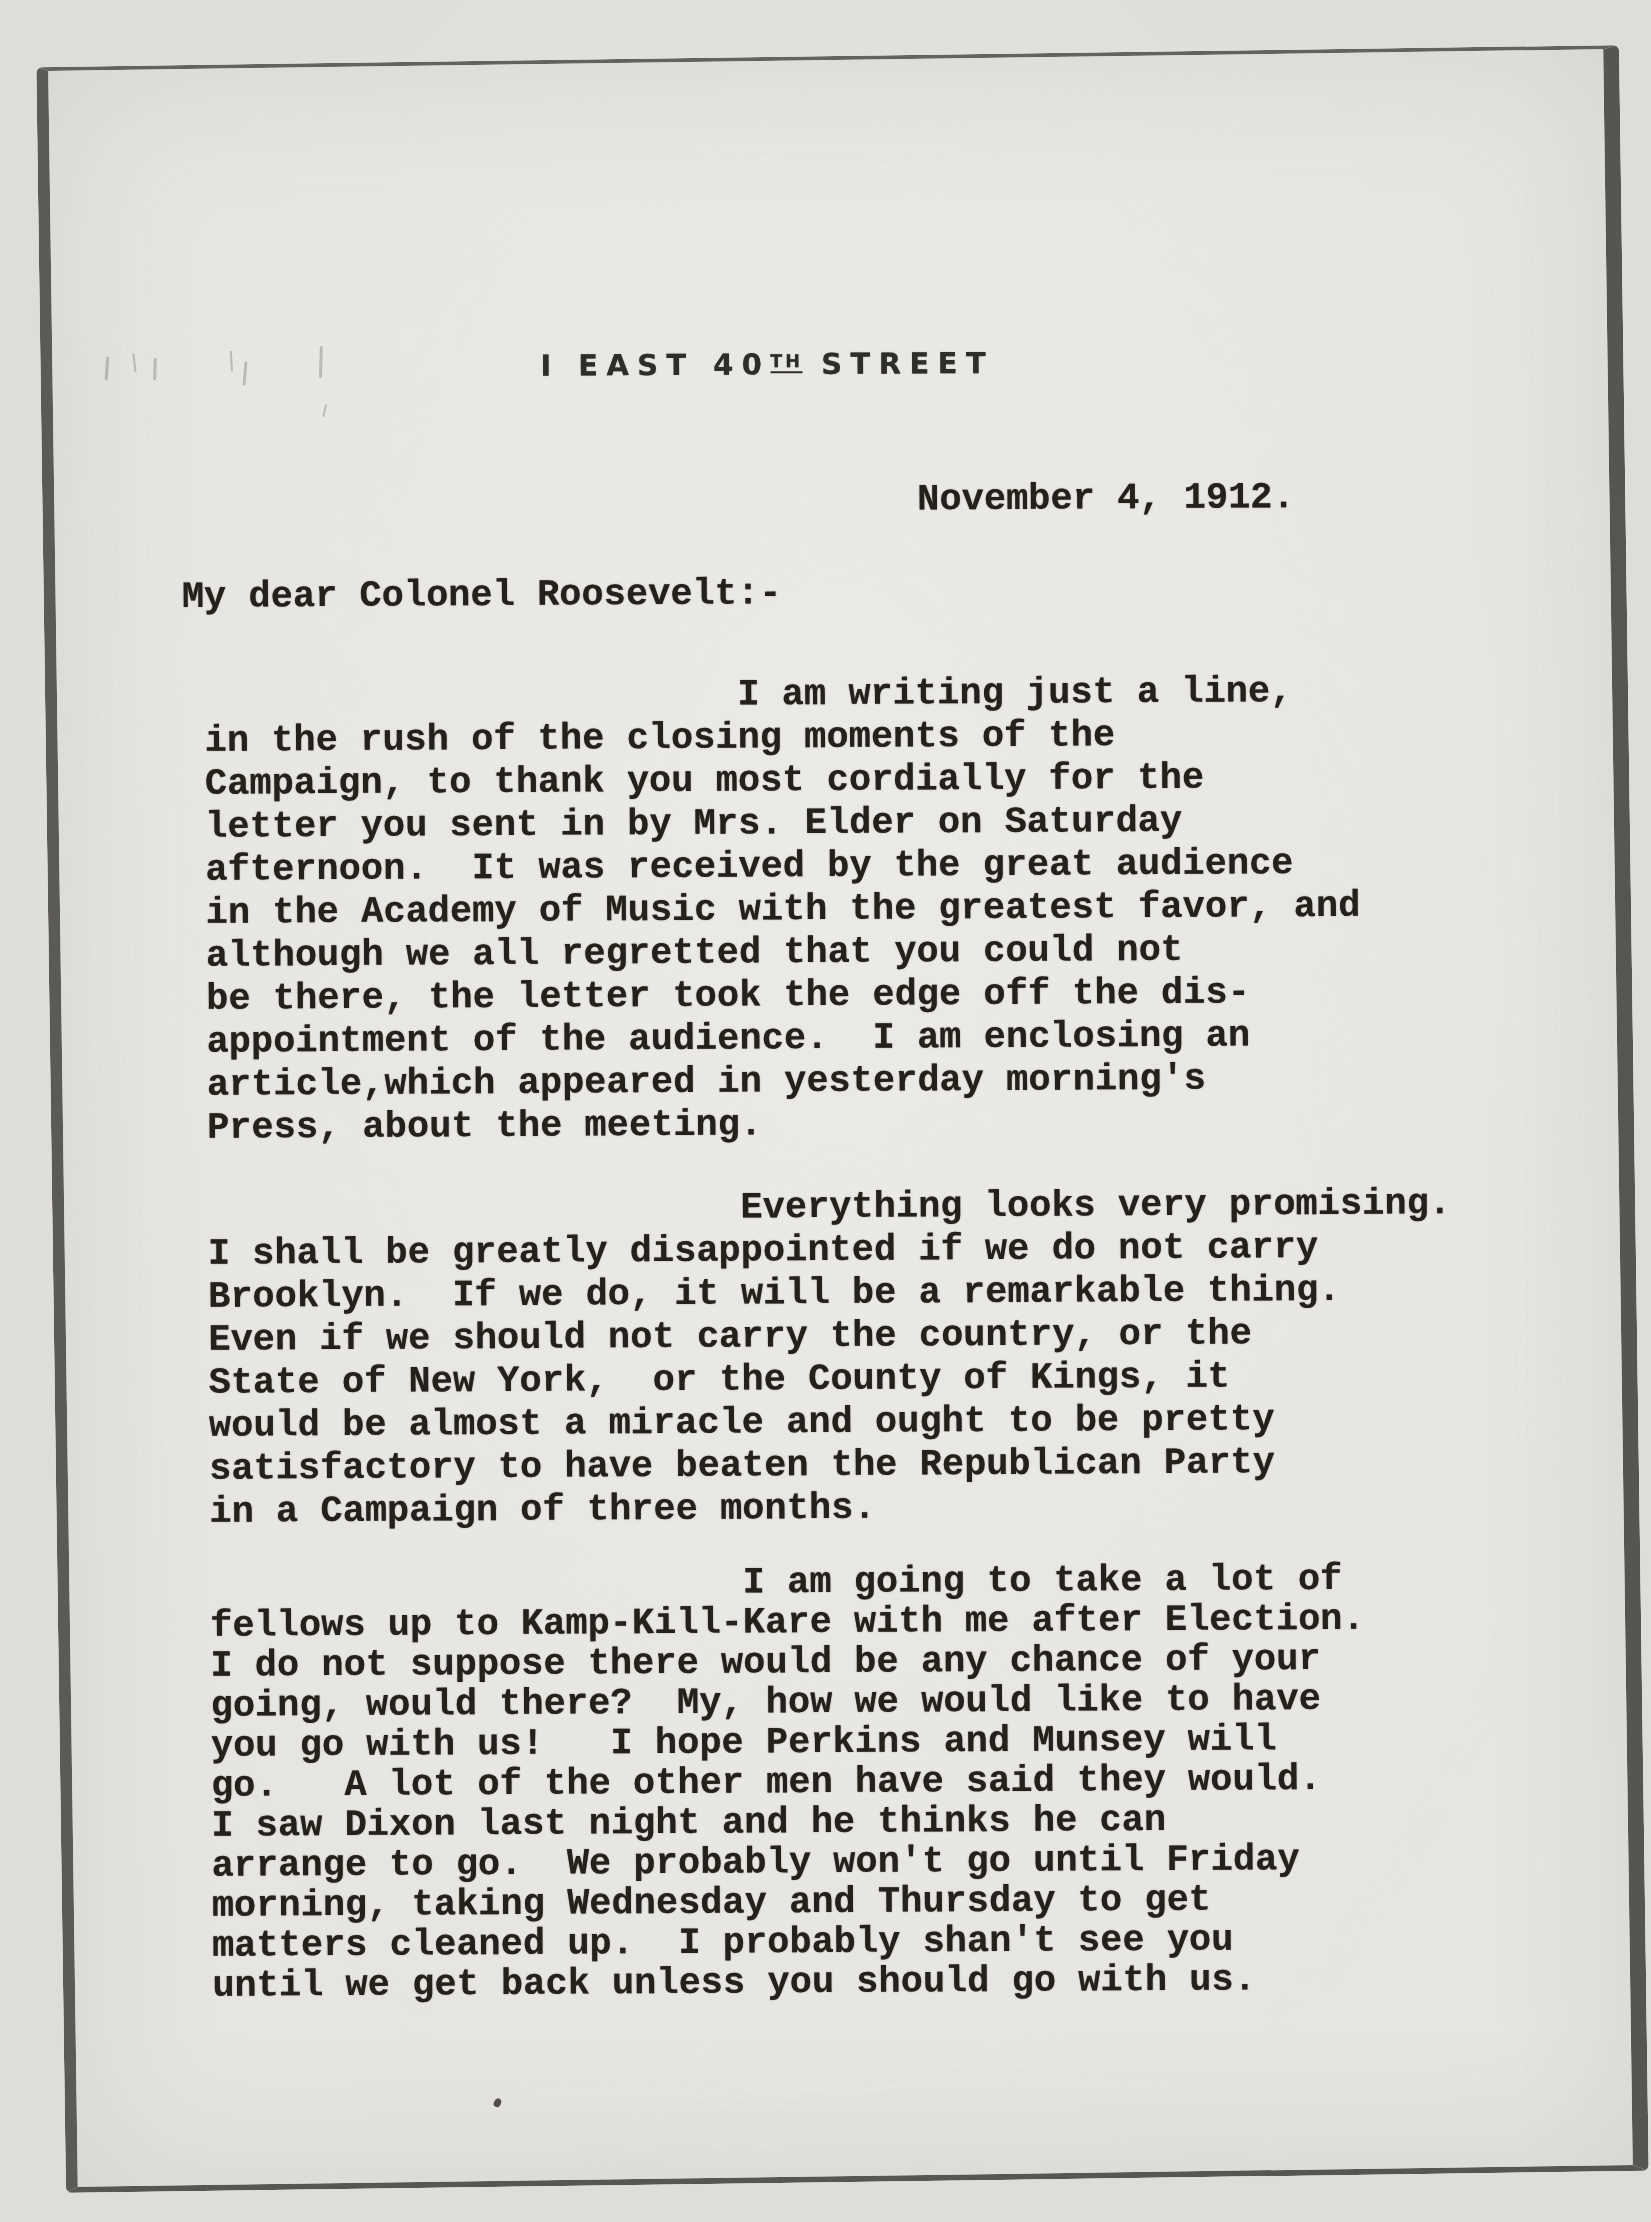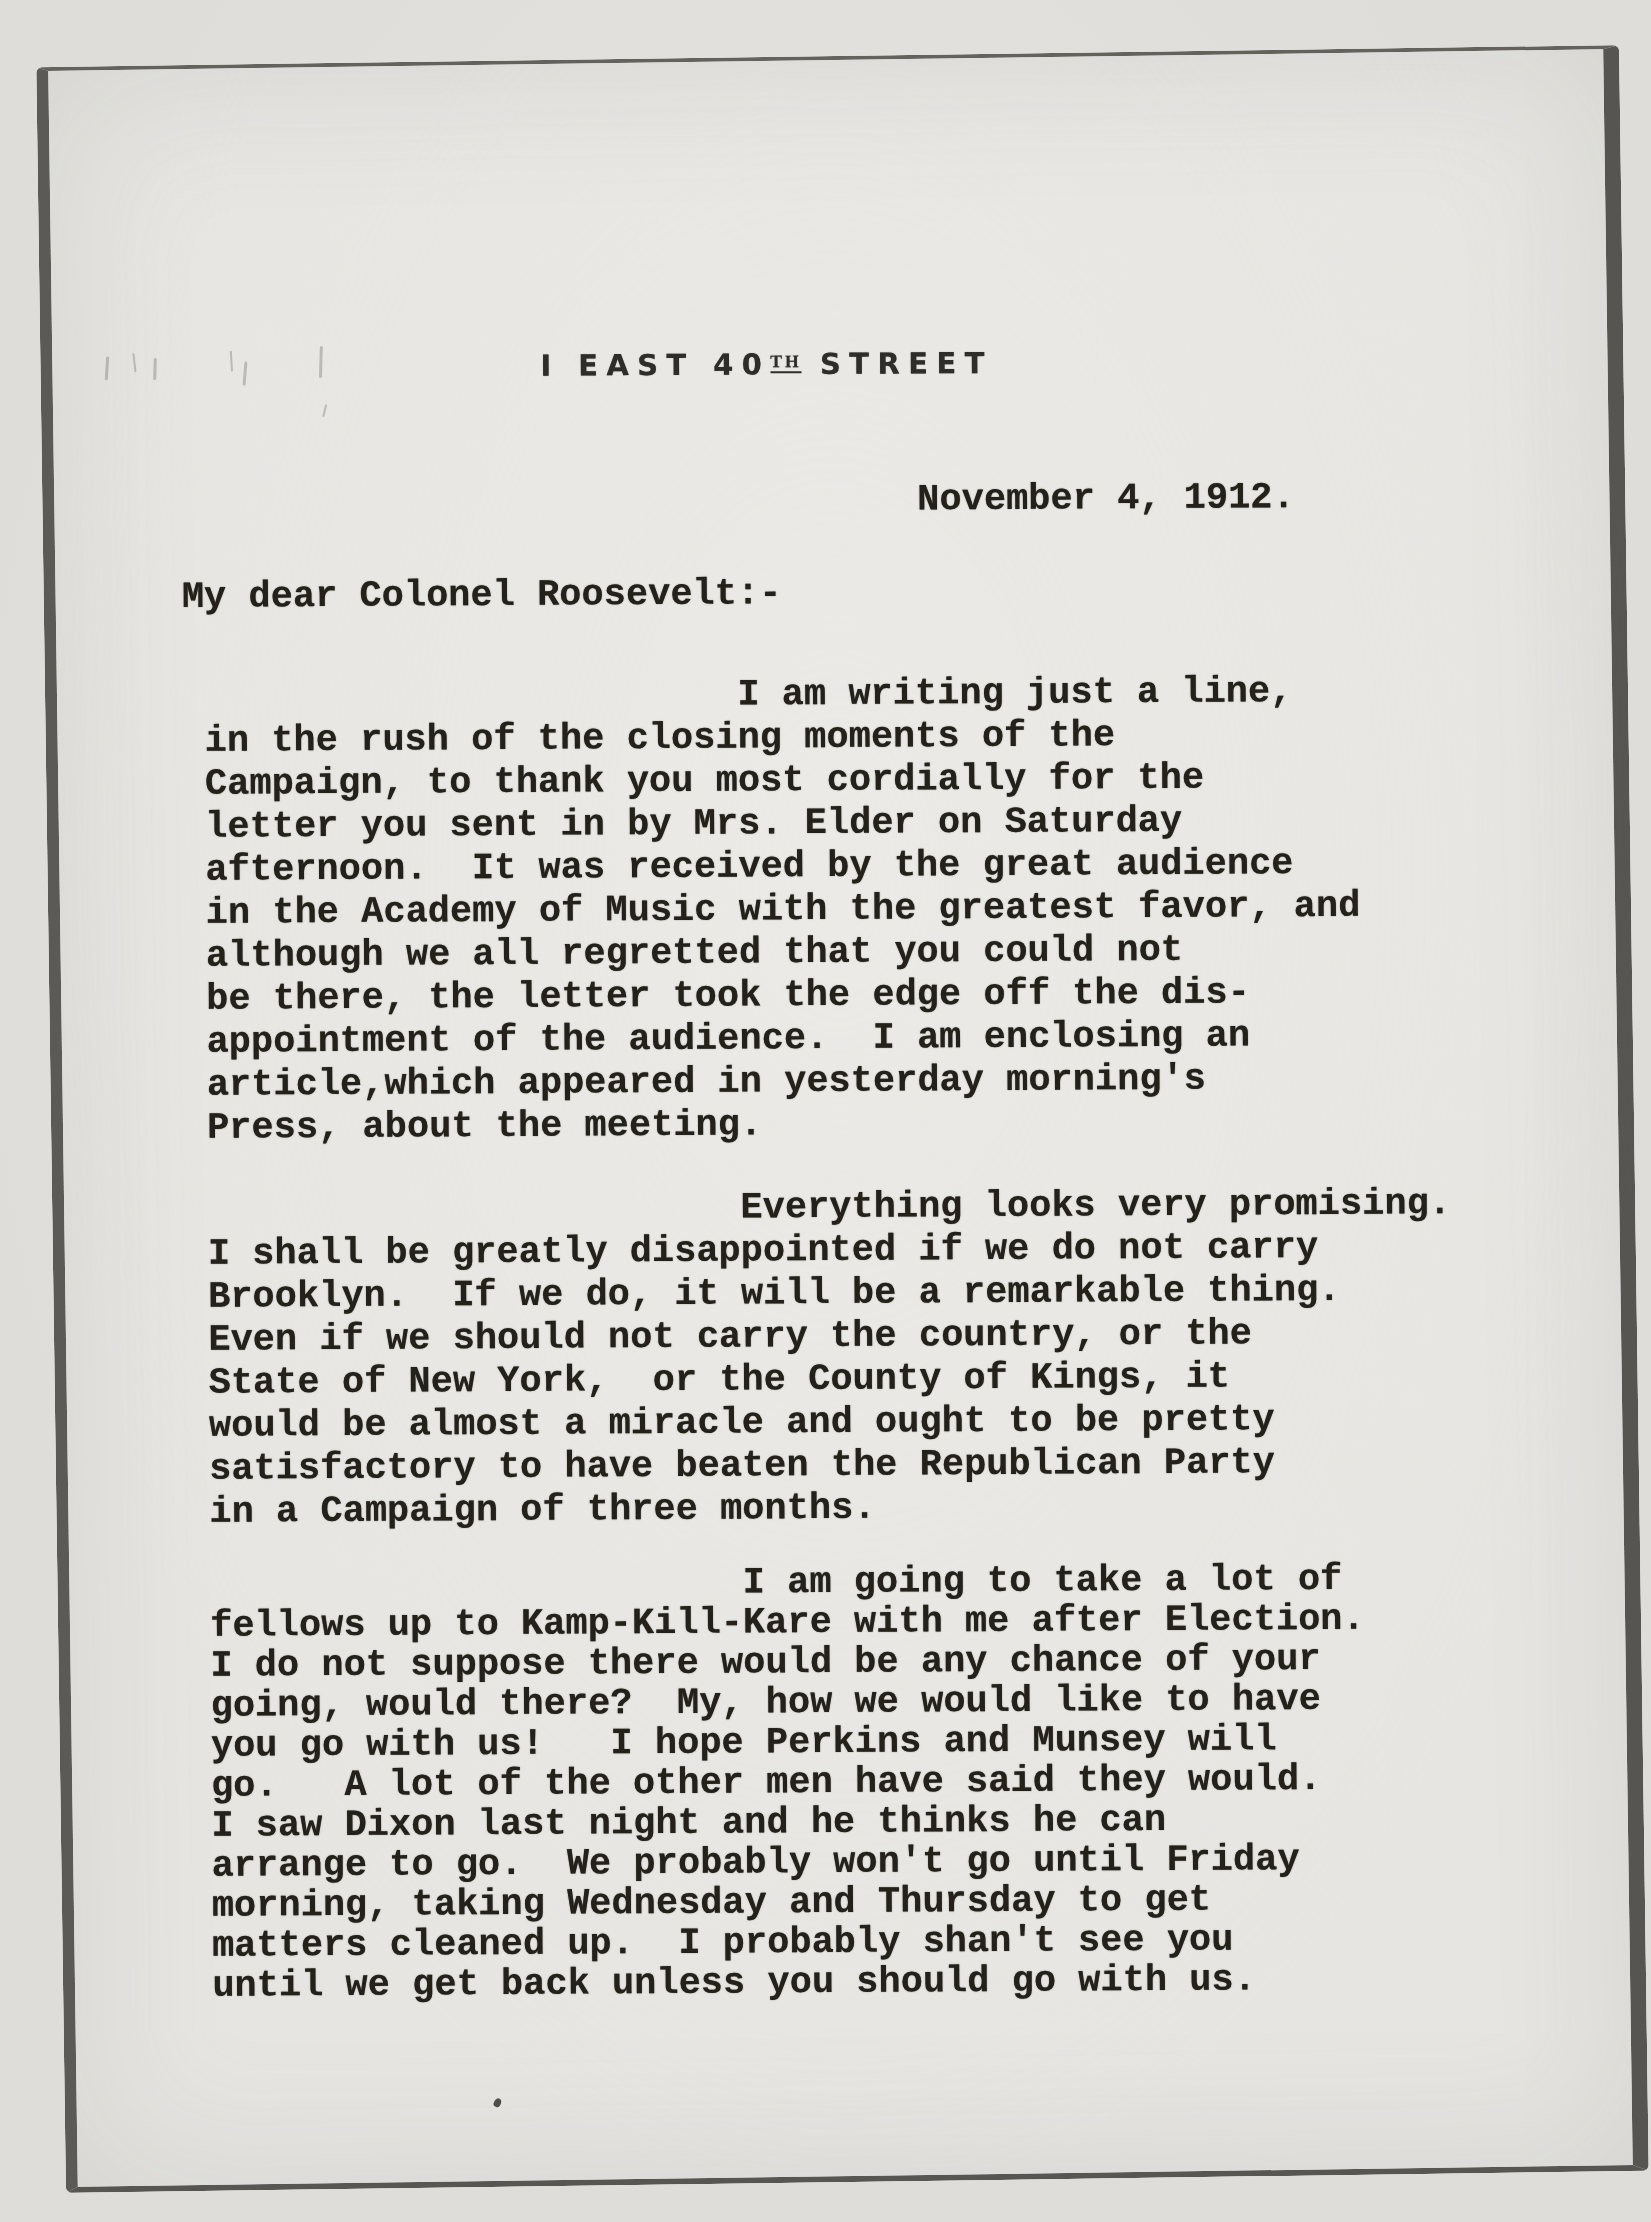--- a/index.html
+++ b/index.html
@@ -43,21 +43,20 @@
     font-weight:700;font-size:29px;letter-spacing:8.4px;
     color:#2f2d29;
     text-shadow:0 0 0.9px rgba(47,45,41,0.65);
     white-space:pre;
   }
   .letterhead .ord{
     font-size:17.7px;letter-spacing:2.8px;
     vertical-align:7.5px;
     border-bottom:2.8px solid #2f2d29;
     padding-bottom:0.9px;
-    font-family:Liberation Serif, serif;
   }
   .typed{
     font-family:"Liberation Mono","DejaVu Sans Mono",monospace;
     font-weight:700;
     font-size:37px;
     color:#232119;
     text-shadow:0 0 1.2px rgba(35,33,25,0.62);
     white-space:pre;
   }
   .date-line{position:absolute;left:921px;top:479px;}

